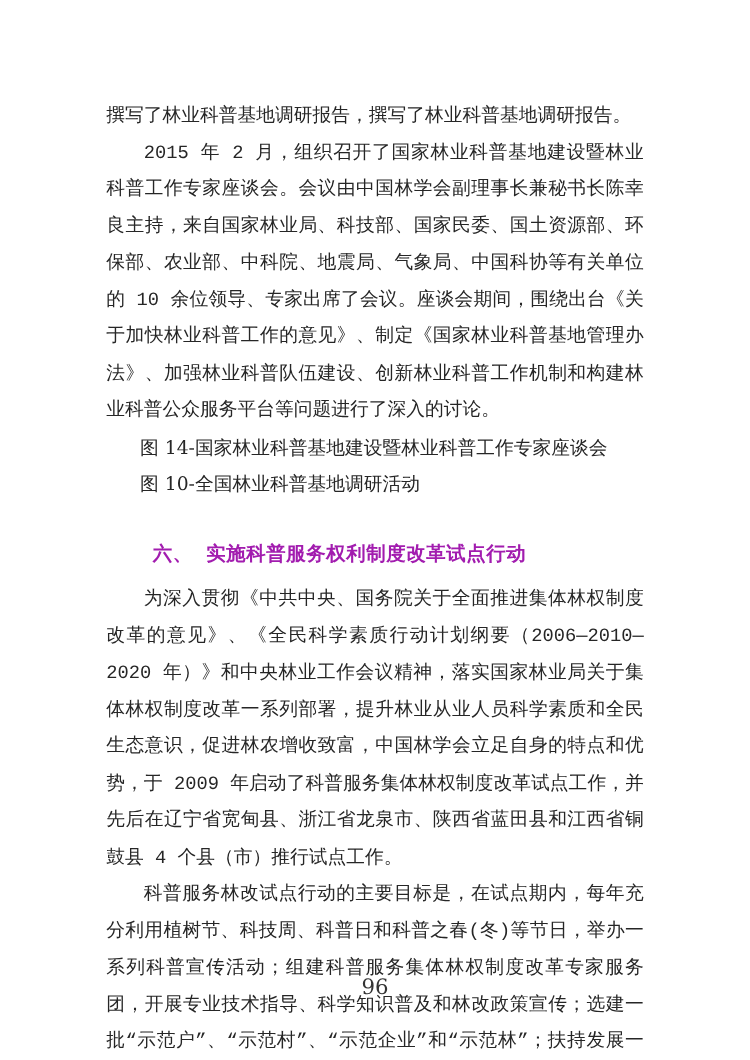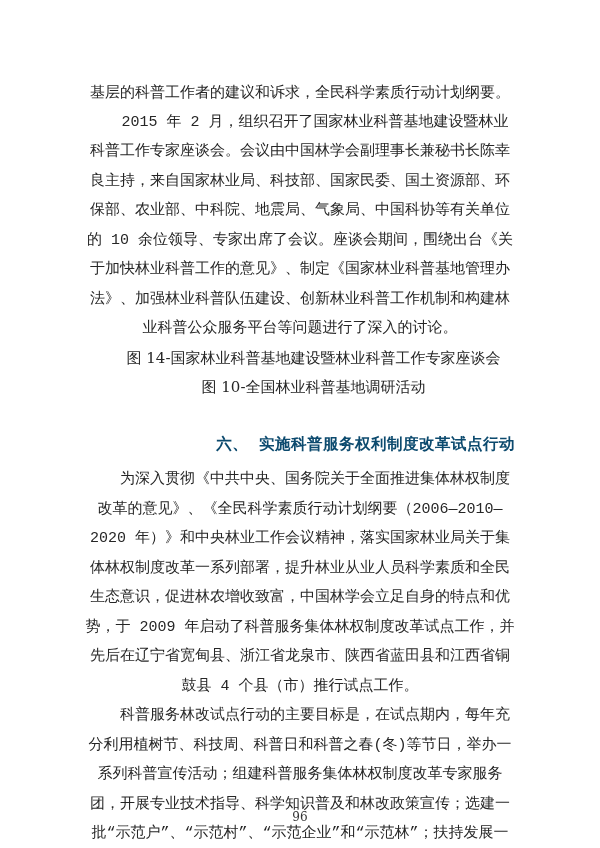--- a/index.html
+++ b/index.html
@@ -19,55 +19,55 @@
   .body-text {
     position: absolute;
     left: 85px;
     top: 78px;
     width: 430px;
     font-size: 15px;
     line-height: 29.5px;
     text-align: justify;
     text-justify: inter-character;
   }
-  .body-text p { margin: 0; text-align: center; }
+  .body-text p { margin: 0; }
   .para { text-indent: 2em; font-family: Liberation Mono, monospace; }
   .cont { text-indent: 0; }
   .caption {
     text-indent: 1.8em;
     text-align: left;
   }
   .heading {
     font-family: Liberation Sans, sans-serif;
     font-size: 15.5px;
     font-weight: bold;
-    color: #0c4a6e;
+    color: #a21caf;
     margin: 26px 0 7px 0;
     padding-left: 2.4em;
-    text-align: right;
+    text-align: left;
     letter-spacing: 0.5px;
   }
   .heading .heading-title { margin-left: 0.7em; }
   .page-number {
     position: absolute;
-    top: 810px;
+    top: 780px;
     left: 0;
     width: 100%;
     text-align: center;
-    font-size: 12px;
+    font-size: 17px;
     color: #333333;
     font-family: "DejaVu Serif", "Liberation Serif", serif;
   }
 </style>
 </head>
 <body>
 
 <div class="page">
   <div class="body-text">
-    <p class="cont">基层的科普工作者的建议和诉求，全民科学素质行动计划纲要。</p>
+    <p class="cont">撰写了林业科普基地调研报告，撰写了林业科普基地调研报告。</p>
     <p class="para">2015 年 2 月，组织召开了国家林业科普基地建设暨林业科普工作专家座谈会。会议由中国林学会副理事长兼秘书长陈幸良主持，来自国家林业局、科技部、国家民委、国土资源部、环保部、农业部、中科院、地震局、气象局、中国科协等有关单位的 10 余位领导、专家出席了会议。座谈会期间，围绕出台《关于加快林业科普工作的意见》、制定《国家林业科普基地管理办法》、加强林业科普队伍建设、创新林业科普工作机制和构建林业科普公众服务平台等问题进行了深入的讨论。</p>
     <p class="caption">图 14-国家林业科普基地建设暨林业科普工作专家座谈会</p>
     <p class="caption">图 10-全国林业科普基地调研活动</p>
     <h2 class="heading">
       <span class="heading-number">六、</span><span class="heading-title">实施科普服务权利制度改革试点行动</span>
     </h2>
     <p class="para">为深入贯彻《中共中央、国务院关于全面推进集体林权制度改革的意见》、《全民科学素质行动计划纲要（2006—2010—2020 年）》和中央林业工作会议精神，落实国家林业局关于集体林权制度改革一系列部署，提升林业从业人员科学素质和全民生态意识，促进林农增收致富，中国林学会立足自身的特点和优势，于 2009 年启动了科普服务集体林权制度改革试点工作，并先后在辽宁省宽甸县、浙江省龙泉市、陕西省蓝田县和江西省铜鼓县 4 个县（市）推行试点工作。</p>
     <p class="para">科普服务林改试点行动的主要目标是，在试点期内，每年充分利用植树节、科技周、科普日和科普之春(冬)等节日，举办一系列科普宣传活动；组建科普服务集体林权制度改革专家服务团，开展专业技术指导、科学知识普及和林改政策宣传；选建一批“示范户”、“示范村”、“示范企业”和“示范林”；扶持发展一批林农专业合作组织；及时总结科普服务集体林权制度改革的经验和做法，向省</p>
   </div>
   <div class="page-number">96</div>

